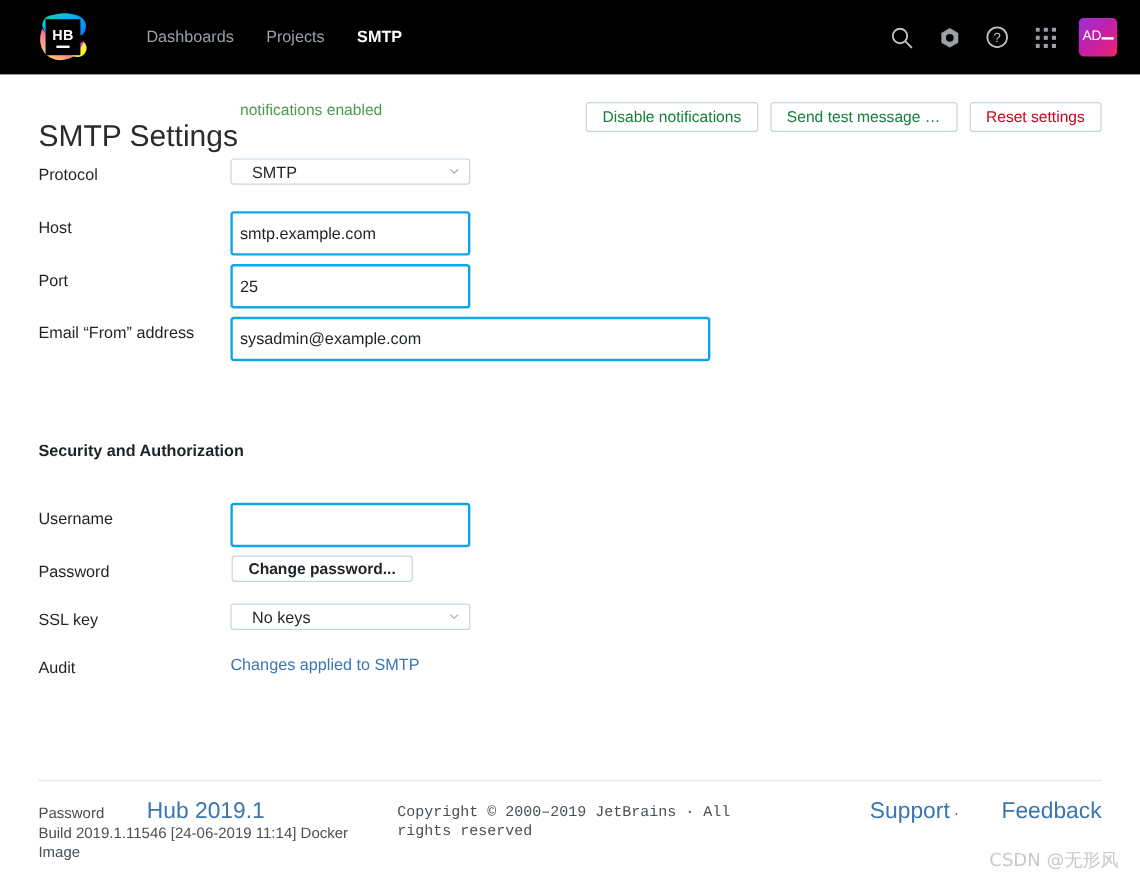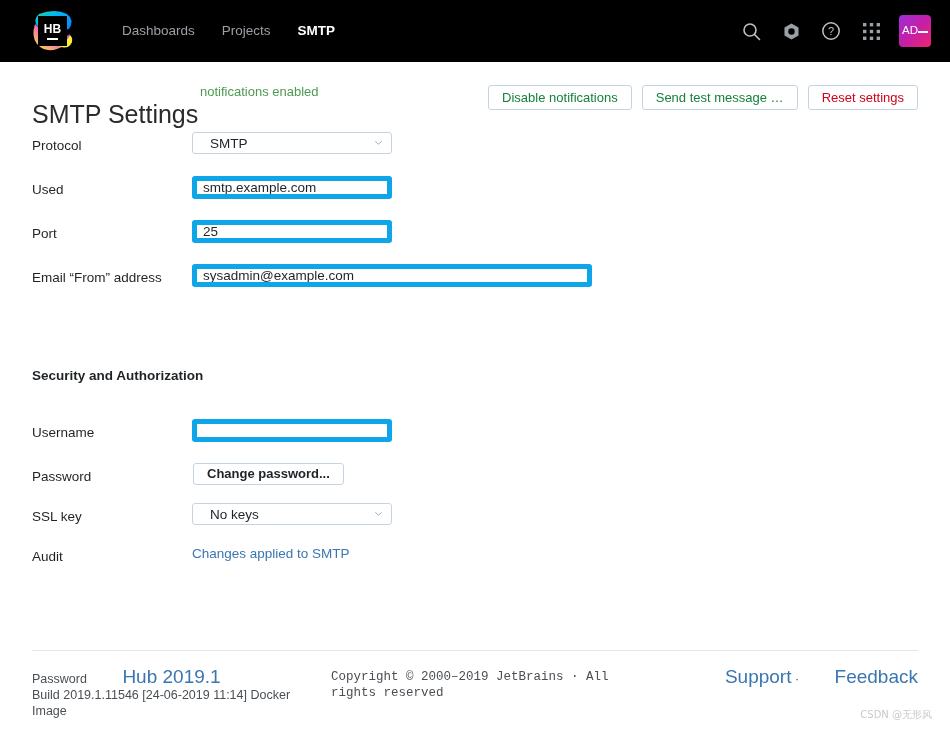--- a/index.html
+++ b/index.html
@@ -96,22 +96,22 @@
   
   .form { position: absolute; left: 32px; top: 132px; width: 886px; }
   .row { position: relative; display: flex; align-items: flex-start; }
   .row-label {
     width: 160px; flex: 0 0 160px;
     font-size: 13.5px; color: #1f2326; line-height: 22px;
     padding-top: 3px;
   }
   .row-field { flex: 1 1 auto; }
   .inp {
-    border: 5px solid #0ea5e9; background: #ffffff; border-radius: 3px;
-    height: 23px; padding: 0 6px; font-size: 13.5px; color: #1f2326;
+    border: 2px solid #0ea5e9; background: #ffffff; border-radius: 3px;
+    height: 37px; padding: 0 6px; font-size: 13.5px; color: #1f2326;
     font-family: "Liberation Sans", sans-serif; width: 200px; outline: none;
   }
   .inp.wide { width: 400px; }
   .select-wrap { position: relative; width: 200px; }
   .sel {
     border: 1px solid #c6d4e1; background: #ffffff; border-radius: 3px;
     height: 22px; width: 200px; font-size: 13.5px; color: #1f2326;
     display: flex; align-items: center; padding-left: 17px; cursor: pointer;
   }
   .chev {
@@ -144,21 +144,21 @@
   .f-col1 { position: absolute; left: 0; top: 0; width: 295px;
             font-size: 12.5px; color: #4a4f54; line-height: 16px; }
   .f-col2 { position: absolute; left: 299px; top: 0; width: 290px;
             font-size: 12.5px; color: #4a4f54; line-height: 16px; font-family: Liberation Mono, monospace; }
   .f-col3 { position: absolute; right: 0; top: 0;
             font-size: 12.5px; color: #3a76b0; line-height: 16px;
             text-align: right; white-space: nowrap; }
   .f-col3 .sep { color: #4a4f54; }
   .watermark {
     position: absolute; right: 18px; top: 708px;
-    font-size: 10px; color: #c9c9c9; white-space: nowrap;
+    font-size: 15px; color: #c9c9c9; white-space: nowrap;
     font-family: "DejaVu Sans", sans-serif;
   }
 </style>
 </head>
 <body>
 
 <div class="page">
 
   <div class="topbar">
 
@@ -256,21 +256,21 @@
         <div class="select-wrap">
           <div class="sel">SMTP</div>
           <svg class="chev" viewBox="0 0 10 10">
             <path d="M1.5 3.5 L5 7 L8.5 3.5" fill="none" stroke="#9aa4ad" stroke-width="1"></path>
           </svg>
         </div>
       </div>
     </div>
 
     <div class="row" style="height:44px;">
-      <div class="row-label">Used</div>
+      <div class="row-label">Host</div>
       <div class="row-field">
         <input class="inp" type="text" value="smtp.example.com" style="">
       </div>
     </div>
 
     <div class="row" style="height:44px;">
       <div class="row-label">Port</div>
       <div class="row-field">
         <input class="inp" type="text" value="25" style="">
       </div>

